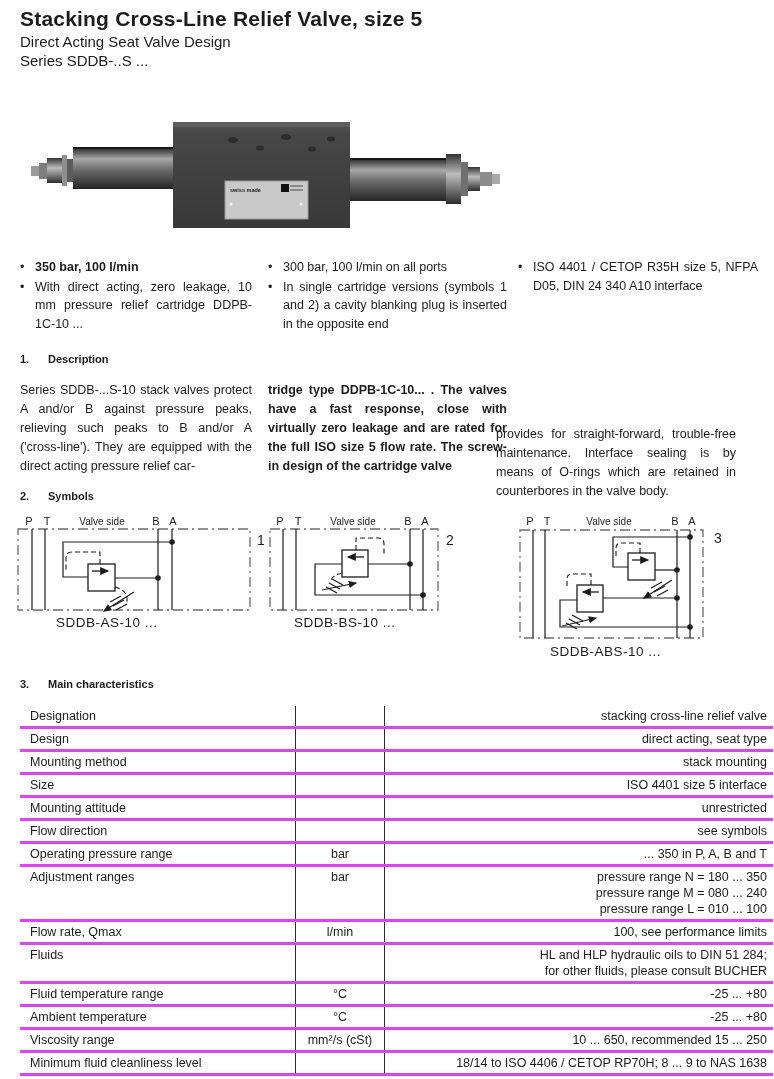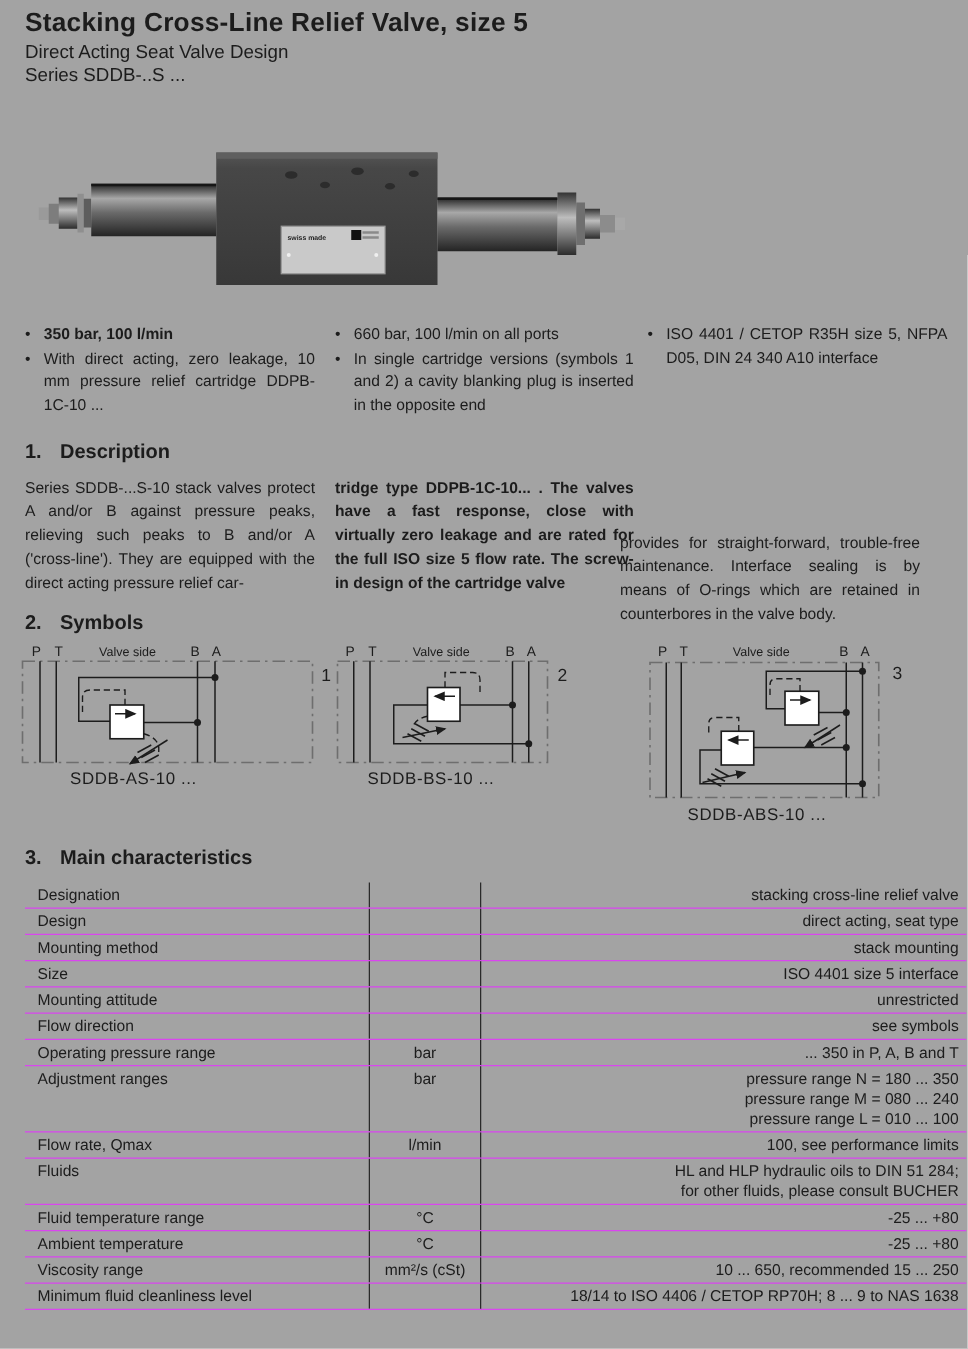--- a/index.html
+++ b/index.html
@@ -1,52 +1,52 @@
 <!DOCTYPE html>
 <html><head>
 <meta charset="utf-8">
 <style>
   html,body{margin:0;padding:0;background:#e8e8e8;}
-  .page{position:relative;width:774px;height:1079px;background:#a3a3a3;margin:0 auto;
+  .page{position:relative;width:774px;height:1079px;background:#ffffff;margin:0 auto;
         font-family:"Liberation Sans",sans-serif;color:#1c1c1c;overflow:hidden;}
   
   .hdr{position:absolute;left:20px;top:6px;width:720px;}
   .title{font-size:21px;font-weight:bold;letter-spacing:.2px;line-height:26px;}
   .sub{font-size:15px;font-weight:normal;line-height:19px;}
   
   .photo{position:absolute;left:28px;top:114px;width:480px;height:130px;}
   
   .feat-col{position:absolute;top:258px;font-size:12.5px;line-height:18.5px;}
   .feat-col.c1{left:20px;width:232px;}
   .feat-col.c2{left:268px;width:239px;}
   .feat-col.c3{left:518px;width:240px;}
   .bullet{display:flex;margin:0 0 1px 0;}
   .bullet .dot{width:15px;flex:0 0 15px;}
   .bullet .btxt{flex:1;text-align:justify;}
   .bullet .btxt.bold{font-weight:bold;}
   
-  .sec{position:absolute;left:20px;font-size:16px;font-weight:bold;}
+  .sec{position:absolute;left:20px;font-size:11px;font-weight:bold;}
   .sec .num{display:inline-block;width:28px;}
   
   .desc-col{position:absolute;top:381px;font-size:12.5px;line-height:19px;text-align:justify;}
   .desc-col.c1{left:20px;width:232px;}
   .desc-col.c2{left:268px;width:239px;font-weight:bold;}
   .desc-col.c3{left:496px;width:240px;margin-top:44px;}
   
   .sym{position:absolute;}
   .sym svg{display:block;}
   .sym text{font-family:"Liberation Sans",sans-serif;fill:#1c1c1c;}
   .sym .port{font-size:11px;}
   .sym .vside{font-size:10px;}
   .sym .idx{font-size:14px;}
   .sym .cap{font-size:13.5px;letter-spacing:.5px;}
   
   .chars{position:absolute;left:20px;top:706px;width:735px;border-collapse:collapse;
          font-size:12.5px;table-layout:fixed;}
-  .chars td{border-bottom:1px solid #d946ef;vertical-align:top;padding:2px 0 2px 0;line-height:16px;}
+  .chars td{border-bottom:3px solid #d946ef;vertical-align:top;padding:2px 0 2px 0;line-height:16px;}
   .chars .c-label{width:265px;padding-left:10px;}
   .chars .c-unit{width:88px;text-align:center;border-left:1px solid #2a2a2a;border-right:1px solid #2a2a2a;}
   .chars .c-value{width:382px;text-align:right;padding-right:6px;}
 </style>
 </head>
 <body>
 
 <div class="page">
 
   <div class="hdr">
@@ -126,21 +126,21 @@
     </div>
 
     <div class="bullet">
       <span class="dot">•</span>
       <span class="btxt">With direct acting, zero leakage, 10 mm pressure relief cartridge DDPB-1C-10 ...</span>
     </div>
   </div>
   <div class="feat-col c2">
     <div class="bullet">
       <span class="dot">•</span>
-      <span class="btxt">660 bar, 100 l/min on all ports</span>
+      <span class="btxt">300 bar, 100 l/min on all ports</span>
     </div>
 
     <div class="bullet">
       <span class="dot">•</span>
       <span class="btxt">In single cartridge versions (symbols 1 and 2) a cavity blanking plug is inserted in the opposite end</span>
     </div>
   </div>
   <div class="feat-col c3">
     <div class="bullet">
       <span class="dot">•</span>

